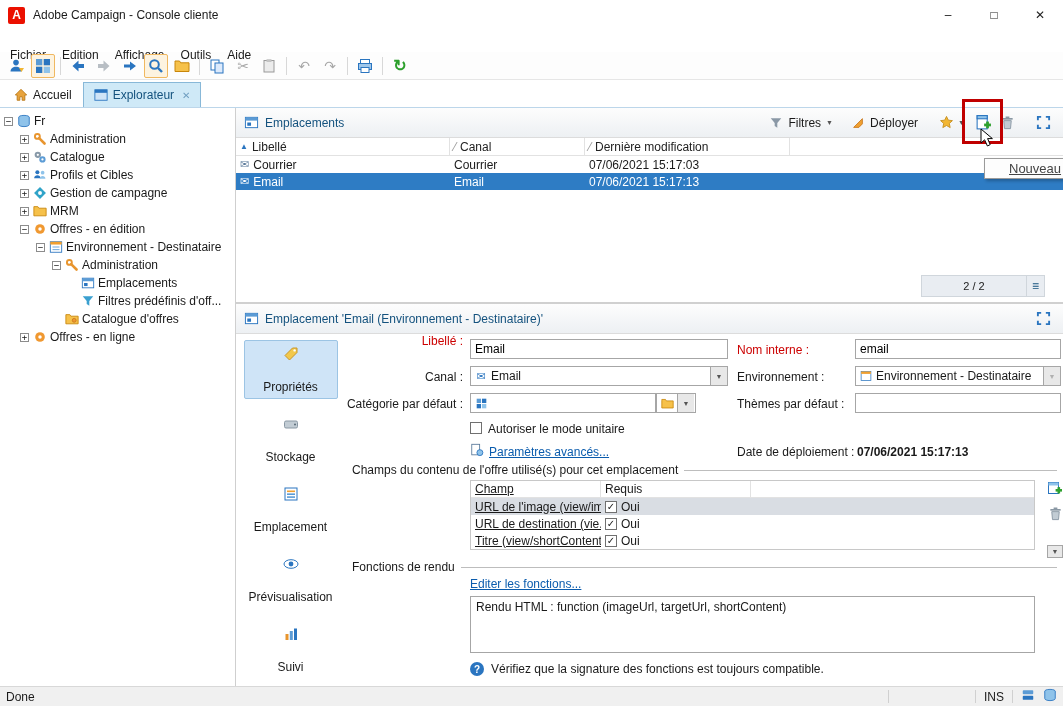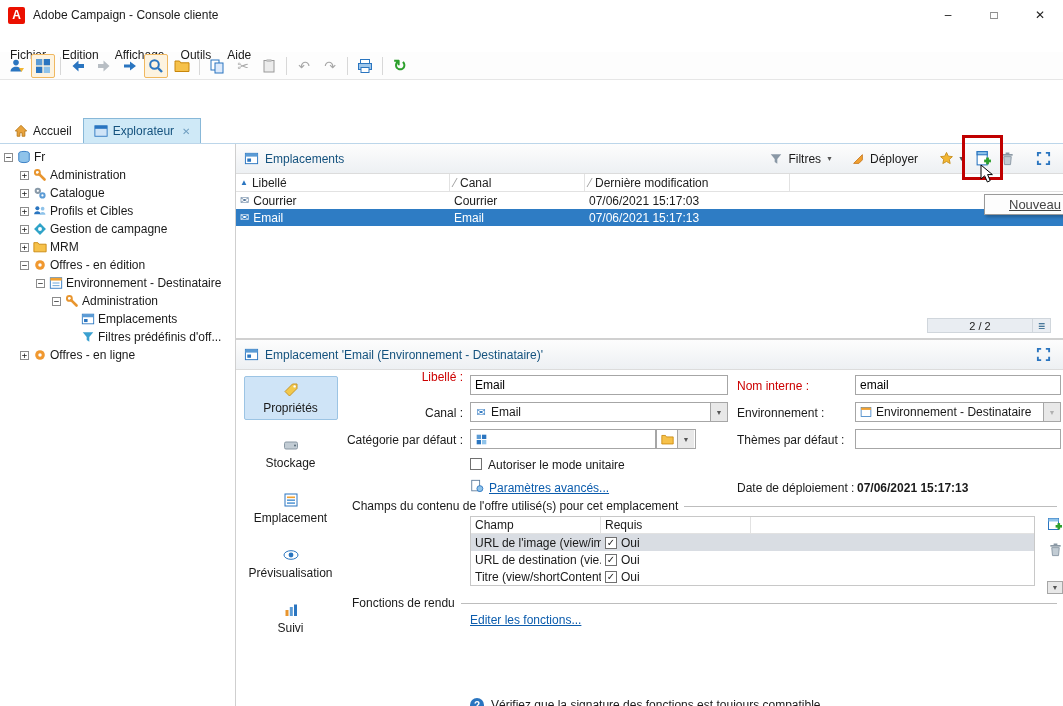--- a/index.html
+++ b/index.html
@@ -19,21 +19,21 @@
   .menubar{height:22px;display:flex;align-items:center;padding-left:2px;background:#fff;}
   .menu-item{padding:2px 8px;margin-top:28px;}
   
   .toolbar{height:28px;display:flex;align-items:center;padding-left:4px;background:#fdfdfd;border-bottom:1px solid #e6e6e6;}
   .tbi{width:24px;height:24px;display:flex;align-items:center;justify-content:center;margin:0 1px;border:1px solid transparent;border-radius:2px;flex:none;}
   .tbi.hl{border-color:#f0b860;background:#fdf3e0;}
   .tbsep{width:1px;height:18px;background:#d8d8d8;margin:0 4px;flex:none;}
   .g-gray{color:#a8a8a8;font-size:14px;line-height:1;}
   .g-green{color:#2ca02c;font-size:16px;font-weight:bold;line-height:1;}
   
-  .tabbar{height:28px;display:flex;align-items:flex-end;padding-left:3px;background:#fff;border-bottom:1px solid #bcd6ea;margin-top:36px;}
+  .tabbar{height:28px;display:flex;align-items:flex-end;padding-left:3px;background:#fff;border-bottom:1px solid #bcd6ea;}
   .tab{height:25px;display:flex;align-items:center;gap:5px;padding:0 10px;border:1px solid transparent;border-bottom:none;}
   .tab.active{background:#cfe9f7;border-color:#88b8d8;color:#14527e;}
   .tab-close{color:#6f9ec0;font-size:10px;margin-left:3px;}
   
   .main{display:flex;height:578px;}
   .tree{width:236px;flex:none;border-right:1px solid #cfcfcf;padding-top:4px;overflow:hidden;background:#fff;}
   .trow{height:18px;display:flex;align-items:center;gap:3px;white-space:nowrap;}
   .exp{width:9px;height:9px;border:1px solid #8c8c8c;background:#fff;font-size:9px;line-height:7px;text-align:center;flex:none;
     font-family:"DejaVu Sans Mono",monospace;}
   .ti{width:15px;height:15px;flex:none;display:flex;align-items:center;justify-content:center;}
@@ -48,49 +48,49 @@
   .caret{font-size:7px;color:#555;line-height:1;}
   .list-panel{height:196px;flex:none;position:relative;display:flex;flex-direction:column;border-bottom:2px solid #d0d0d0;}
   .grid-hdr{height:18px;display:flex;border-bottom:1px solid #e2e2e2;color:#222;flex:none;}
   .gh{padding:1px 4px;border-right:1px solid #e2e2e2;display:flex;align-items:center;gap:4px;overflow:hidden;white-space:nowrap;}
   .c1{width:214px;flex:none;} .c2{width:135px;flex:none;} .c3{width:205px;flex:none;} .c4{flex:1;}
   .grid-row{height:17px;display:flex;align-items:center;flex:none;}
   .grid-row.selected{background:#2e7cc4;color:#fff;}
   .gc{padding:0 4px;display:flex;align-items:center;gap:4px;overflow:hidden;white-space:nowrap;}
   .sort-ind{color:#2a75c0;font-size:8px;}
   .slash{color:#999;}
-  .count-bar{position:absolute;right:12px;bottom:5px;display:flex;height:15px;}
+  .count-bar{position:absolute;right:18px;bottom:5px;display:flex;height:22px;}
   .count-txt{width:106px;background:#e9edf2;border:1px solid #d0d6dc;display:flex;align-items:center;justify-content:center;font-size:11px;}
   .count-menu{width:18px;background:#e9edf2;border:1px solid #d0d6dc;border-left:none;display:flex;align-items:center;justify-content:center;color:#14527e;}
   
   .detail-panel{flex:1;display:flex;flex-direction:column;min-height:0;}
   .detail-body{flex:1;display:flex;min-height:0;}
   .side-tabs{width:109px;flex:none;display:flex;flex-direction:column;align-items:center;padding-top:6px;gap:11px;}
-  .stab{width:94px;display:flex;flex-direction:column;align-items:center;gap:3px;padding:5px 0 4px;
+  .stab{width:94px;display:flex;flex-direction:column;align-items:center;gap:18px;padding:5px 0 4px;
     border:1px solid transparent;border-radius:2px;text-align:center;}
   .stab.active{background:#cfe4f7;border-color:#9cc4e4;}
   .form{flex:1;position:relative;min-width:0;overflow:hidden;}
   .flabel{position:absolute;white-space:nowrap;}
   .r{text-align:right;} .red{color:#cc0000;} .b{font-weight:bold;}
   .finput{position:absolute;height:20px;border:1px solid #a6a6a6;font-size:12px;padding:0 4px;background:#fff;
     font-family:"Liberation Sans",sans-serif;}
   .fselect{position:absolute;height:20px;border:1px solid #a6a6a6;display:flex;align-items:center;background:#fff;}
   .sel-ico{width:20px;display:flex;align-items:center;justify-content:center;flex:none;}
   .sel-txt{flex:1;overflow:hidden;white-space:nowrap;}
   .sel-btn{width:17px;height:100%;border-left:1px solid #a6a6a6;background:#e8e8e8;display:flex;align-items:center;justify-content:center;flex:none;}
   .sel-btn.dis .caret{color:#b0b0b0;}
   .link{color:#0b5cad;text-decoration:underline;}
   .legend{position:absolute;display:flex;align-items:center;white-space:nowrap;}
   .legend-line{flex:1;border-top:1px solid #bdbdbd;margin-left:6px;height:0;}
   .chk{width:12px;height:12px;border:1px solid #707070;background:#fff;display:inline-flex;align-items:center;
     justify-content:center;font-size:10px;line-height:1;flex:none;}
   .ctable{position:absolute;left:125px;top:146px;width:565px;border:1px solid #c8c8c8;background:#fff;}
   .ct-hdr{height:17px;display:flex;border-bottom:1px solid #e2e2e2;}
   .cth{padding:0 4px;border-right:1px solid #e2e2e2;display:flex;align-items:center;overflow:hidden;white-space:nowrap;}
-  .cc1{width:130px;flex:none;} .cc2{width:150px;flex:none;} .cc3{flex:1;}
+  .cc1{width:130px;flex:none;text-decoration:underline;} .cc2{width:150px;flex:none;} .cc3{flex:1;}
   .ct-row{height:17px;display:flex;align-items:center;}
   .ct-row.sel{background:#d9dde3;}
   .ctc{padding:0 4px;display:flex;align-items:center;gap:4px;overflow:hidden;white-space:nowrap;}
   .side-icons{position:absolute;left:699px;top:146px;width:22px;display:flex;flex-direction:column;align-items:center;gap:7px;}
   .mini-btn{width:16px;height:13px;border:1px solid #a6a6a6;background:#e8e8e8;display:flex;align-items:center;justify-content:center;}
   .codebox{position:absolute;left:125px;top:262px;width:565px;height:57px;border:1px solid #a6a6a6;background:#fff;padding:3px 5px;}
   .note{position:absolute;left:125px;top:328px;display:flex;align-items:center;gap:7px;}
   .qicon{width:14px;height:14px;border-radius:50%;background:#2a75c0;color:#fff;font-size:10px;font-weight:bold;
     display:flex;align-items:center;justify-content:center;flex:none;}
   
@@ -330,20 +330,29 @@
         </span>
       <span>Emplacements</span>
     </div>
     <div class="trow" style="padding-left:80px">
       <span class="ti">
           <svg width="14" height="14" viewBox="0 0 16 16">
             <path d="M2 2.5 h12 l-4.5 5.5 v5.5 l-3-2 V8Z" fill="#3aa0d0"></path>
           </svg>
         </span>
       <span>Filtres prédéfinis d'off...</span>
+    </div>
+    <div class="trow" style="padding-left:64px">
+      <span class="ti">
+          <svg width="14" height="14" viewBox="0 0 16 16">
+            <path d="M1 4.5 V3 h4.5 l1.2 1.8 H15 V13.5 H1Z" fill="#f6c14a" stroke="#c8860a"></path>
+            <circle cx="10.5" cy="9.5" r="2.2" fill="#f09830" stroke="#c87820"></circle>
+          </svg>
+        </span>
+      <span>Catalogue d'offres</span>
     </div>
     <div class="trow" style="padding-left:20px">
       <span class="exp">+</span>
       <span class="ti">
           <svg width="14" height="14" viewBox="0 0 16 16">
             <circle cx="8" cy="8" r="5.5" fill="#f09830"></circle>
             <circle cx="8" cy="8" r="2" fill="#fff"></circle>
           </svg>
         </span>
       <span>Offres - en ligne</span>
@@ -637,20 +646,23 @@
             <span class="mini-btn" style="margin-top:14px">
                 <span class="caret">▼</span>
               </span>
           </div>
 
           <div class="legend" style="left:7px;top:226px;width:705px">
             <span>Fonctions de rendu</span>
             <span class="legend-line"></span>
           </div>
           <span class="flabel link" style="left:125px;top:243px">Editer les fonctions...</span>
+          <div class="codebox">
+            <span>Rendu HTML : function (imageUrl, targetUrl, shortContent)</span>
+          </div>
           <div class="note">
             <span class="qicon">?</span>
             <span>Vérifiez que la signature des fonctions est toujours compatible.</span>
           </div>
         </div>
       </div>
     </div>
 
   </div>
 </div>

